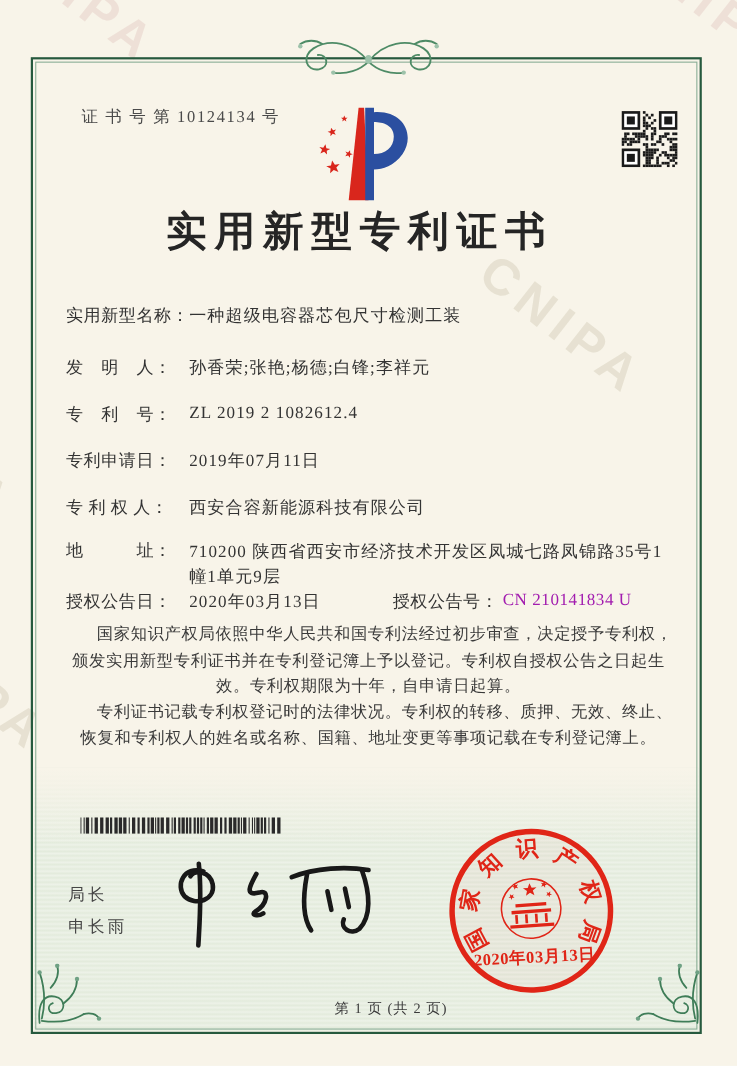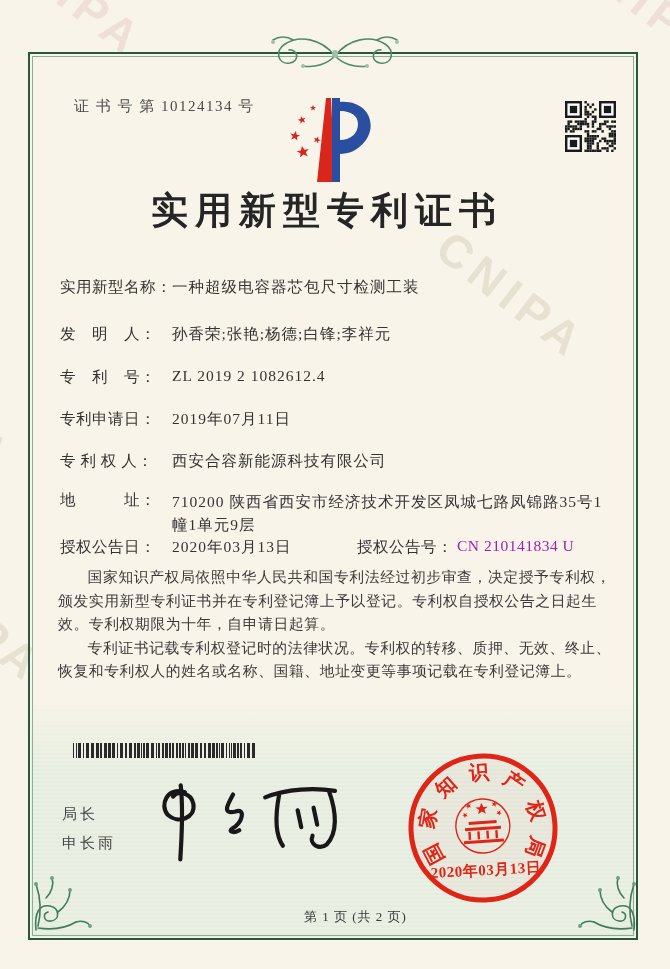--- a/index.html
+++ b/index.html
@@ -33,21 +33,21 @@
            font-size:37px; font-weight:bold; letter-spacing:7px; color:#252525; }
   
   .row { position:absolute; left:0; top:0; width:100%; z-index:3; font-size:15.5px; }
   .flabel { position:absolute; left:60px; color:#333; letter-spacing:0.5px; white-space:nowrap; }
   .fvalue { position:absolute; left:172px; color:#333; letter-spacing:1px; }
   .fvalue.addr { width:442px; line-height:23px; }
   .flabel2 { position:absolute; left:345px; color:#333; letter-spacing:0.5px; white-space:nowrap;margin-left:12px; }
   .fvalue2 { position:absolute; left:457px; color:#a21caf; letter-spacing:0.5px; }
   
   .body-text { position:absolute; left:58px; top:566px; width:554px; z-index:3;
-               font-size:14.8px; line-height:23.5px; color:#3a3a3a; letter-spacing:0.6px; }
+               font-size:14.8px; line-height:23.5px; color:#3a3a3a; letter-spacing:0.6px;text-align:center; }
   .body-text p { margin:0; text-indent:2em; }
   
   .barcode { position:absolute; left:73px; top:743px; z-index:3; }
   .signer { position:absolute; left:62px; top:799px; z-index:3;
             font-family:"Liberation Sans","DejaVu Sans",sans-serif;
             font-size:15px; color:#454545; letter-spacing:3px; line-height:29px; }
   .signature { position:absolute; left:148px; top:780px; z-index:3; transform:rotate(-2deg); }
   .seal { position:absolute; left:405px; top:750px; z-index:4; transform:rotate(-4deg); }
   .seal-char { font-size:20px; font-weight:bold; fill:#e02517;
                font-family:"Liberation Serif",serif; }

